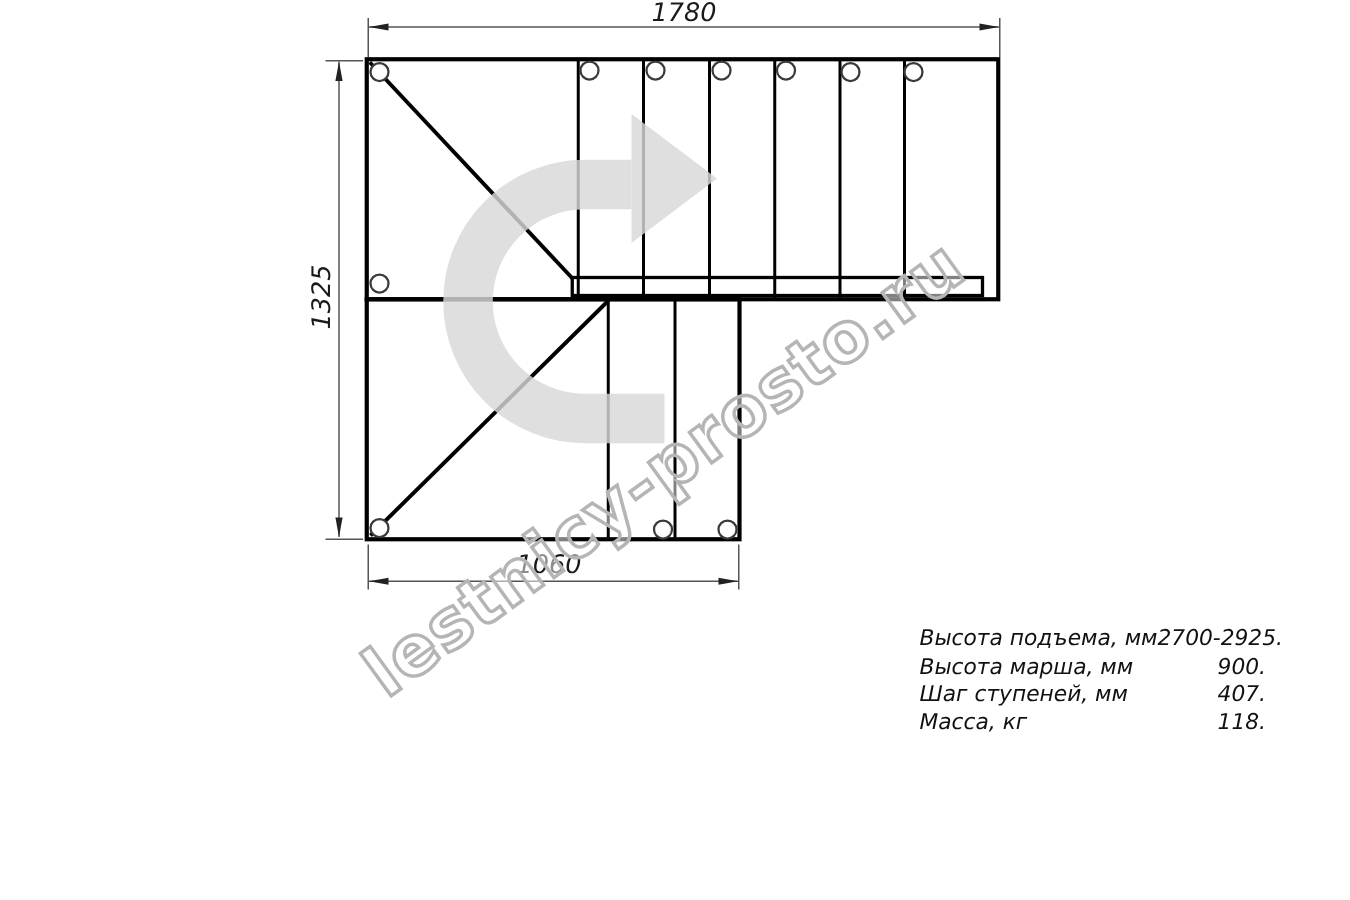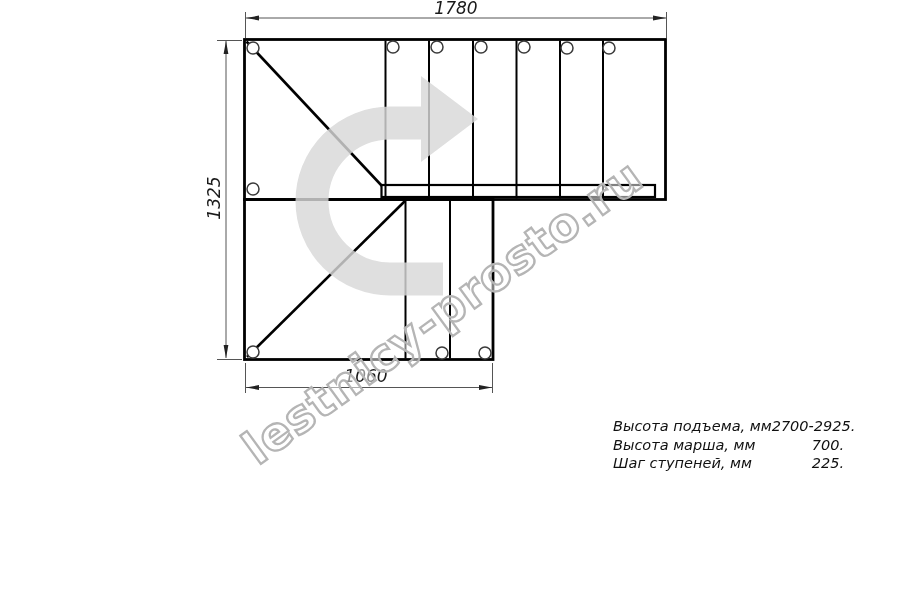--- a/index.html
+++ b/index.html
@@ -120,20 +120,24 @@
     <text class="watermark-text" x="452" y="325" text-anchor="middle" font-size="46" fill="rgba(255,255,255,0.5)" stroke="#b5b5b5" stroke-width="2.3" transform="rotate(-36 452 325)">lestnicy-prosto.ru</text>
   </svg>
 
   <div class="specs">
     <div class="spec-row">
       <span>Высота подъема, мм</span>
       <span class="val">2700-2925.</span>
     </div>
     <div class="spec-row">
       <span>Высота марша, мм</span>
-      <span class="val">700.</span>
+      <span class="val">900.</span>
     </div>
     <div class="spec-row">
       <span>Шаг ступеней, мм</span>
-      <span class="val">225.</span>
+      <span class="val">407.</span>
+    </div>
+    <div class="spec-row">
+      <span>Масса, кг</span>
+      <span class="val">118.</span>
     </div>
   </div>
 </div>
 
 </body></html>

